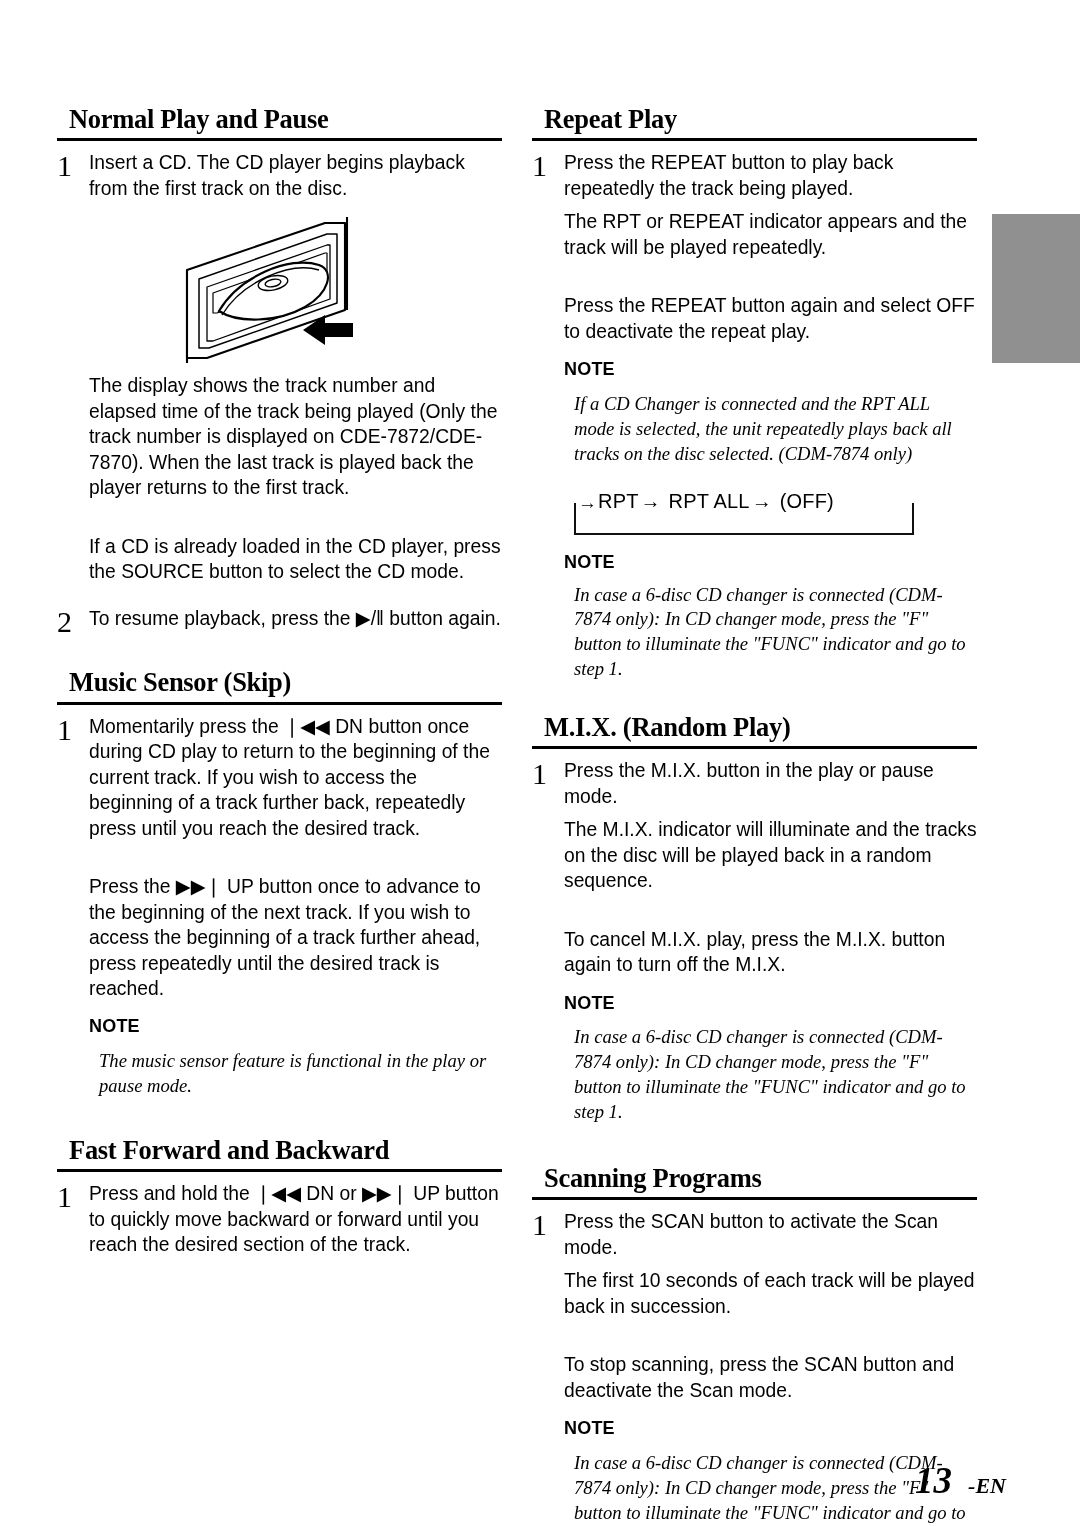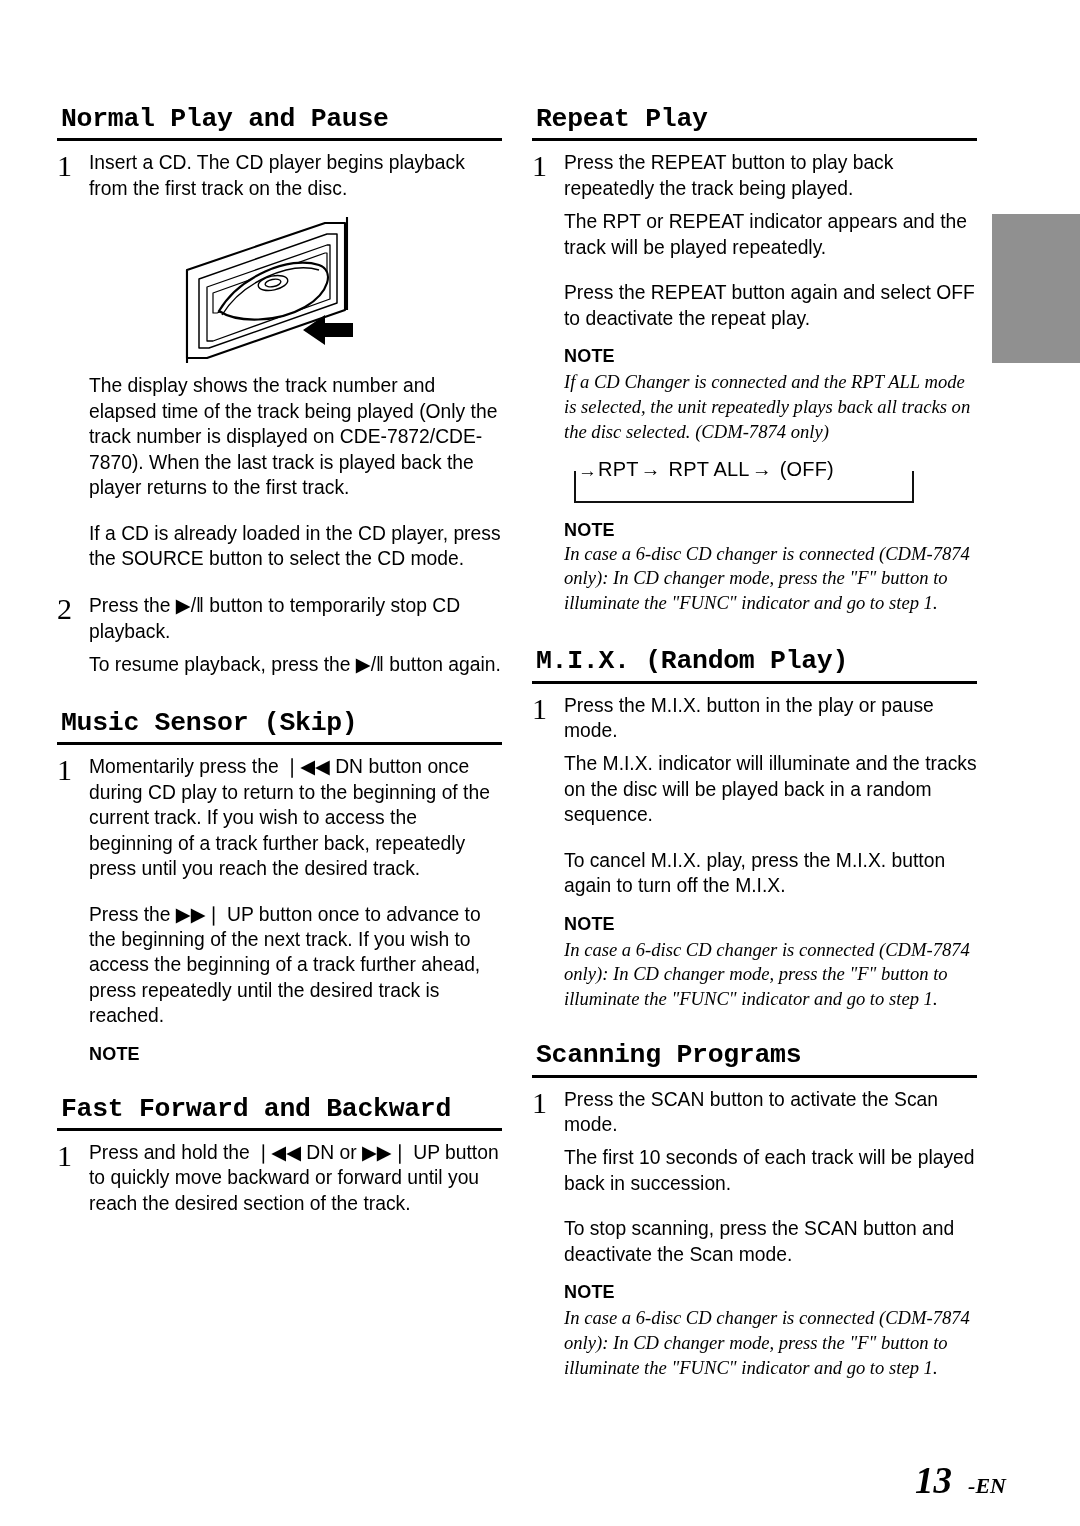--- a/index.html
+++ b/index.html
@@ -34,25 +34,25 @@
 
   .col {
     position: absolute;
     top: 104px;
     width: 445px;
   }
   .col-left  { left: 57px; }
   .col-right { left: 532px; }
 
   h2.section-title {
-    font-family: Liberation Mono, monospace;
+    font-family: Liberation Serif, serif;
     font-size: 26.5px;
     font-weight: bold;
     letter-spacing: -0.3px;
-    margin: 0 0 0 0;
+    margin: 0 0 0 8px;
     padding: 0 0 3px 4px;
     line-height: 1.18;
   }
   .rule {
     border: 0;
     border-top: 3.2px solid #000;
     margin: 0 0 9px 0;
     width: 100%;
   }
   .section { margin-bottom: 26px; }
@@ -72,37 +72,37 @@
     text-align: left;
     padding-top: 1px;
   }
   .step-body {
     flex: 1 1 auto;
     font-size: 19.3px;
     line-height: 1.32;
   }
   .para { margin: 0; }
   .para + .para { margin-top: 8px; }
-  .para.gap { margin-top: 20px; }
+  .para.gap { margin-top: 33px; }
   b { font-weight: normal; }
 
   
   .note-title {
     font-family: "Liberation Sans", sans-serif;
     font-weight: bold;
     font-size: 18px;
     letter-spacing: 0.2px;
     margin: 14px 0 1px 0;
   }
   .note-body {
     font-family: "Liberation Serif", serif;
     font-style: italic;
     font-size: 18.6px;
     line-height: 1.34;
-    margin: 0;
+    margin: 10px;
   }
 
   
   .note-indent { margin-left: 32px; }
 
   
   .cycle {
     position: relative;
     margin: 13px 0 4px 34px;
     width: 348px;
@@ -213,38 +213,38 @@
         <div class="step-num"></div>
         <div class="step-body">
           <p class="para">The display shows the track number and elapsed time of the track being played (Only the track number is displayed on CDE-7872/CDE-7870). When the last track is played back the player returns to the first track.</p>
           <p class="para gap">If a CD is already loaded in the CD player, press the SOURCE button to select the CD mode.</p>
         </div>
       </div>
 
       <div class="step" style="margin-top:22px;">
         <div class="step-num">2</div>
         <div class="step-body">
-          <p class="para">Press the ▶/‖ button to temporarily stop CD playback.</p>
           <p class="para">To resume playback, press the ▶/‖ button again.</p>
         </div>
       </div>
     </div>
 
     <div class="section" style="margin-top:30px;">
       <h2 class="section-title">Music Sensor (Skip)</h2>
       <hr class="rule">
 
       <div class="step">
         <div class="step-num">1</div>
         <div class="step-body">
           <p class="para"><span>Momentarily press the </span><b>❘◀◀ DN</b><span> button once during CD play to return to the beginning of the current track. If you wish to access the beginning of a track further back, repeatedly press until you reach the desired track.</span></p>
           <p class="para gap"><span>Press the </span><b>▶▶❘ UP</b><span> button once to advance to the beginning of the next track. If you wish to access the beginning of a track further ahead, press repeatedly until the desired track is reached.</span></p>
 
           <div>
             <p class="note-title">NOTE</p>
+            <p class="note-body">The music sensor feature is functional in the play or pause mode.</p>
           </div>
         </div>
       </div>
     </div>
 
     <div class="section" style="margin-top:26px;">
       <h2 class="section-title">Fast Forward and Backward</h2>
       <hr class="rule">
 
       <div class="step">

